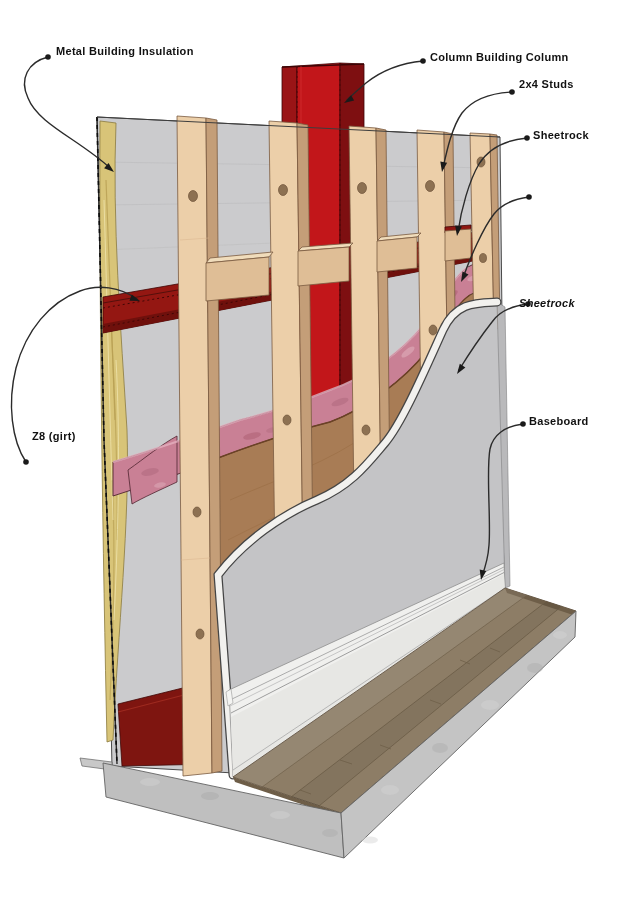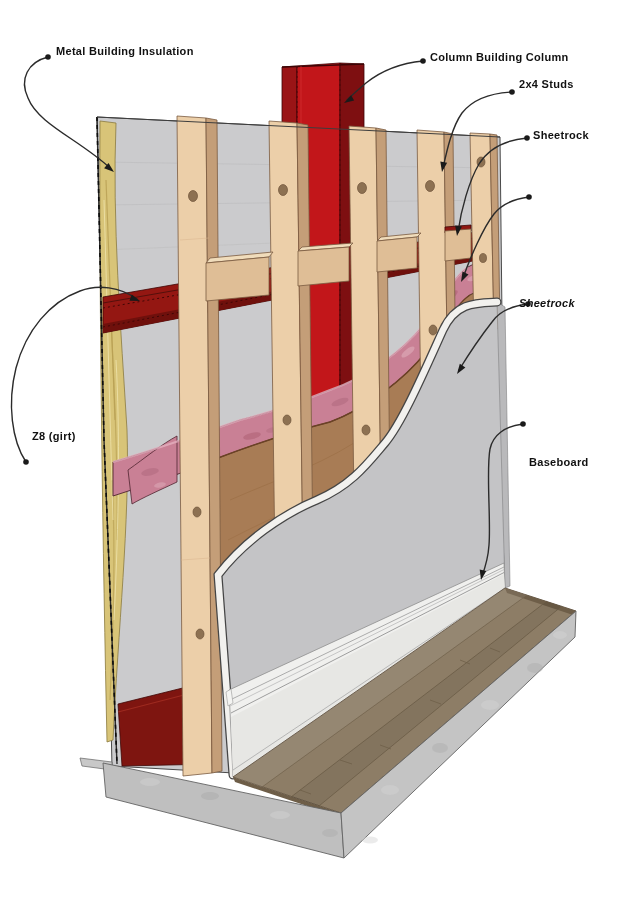--- a/index.html
+++ b/index.html
@@ -228,15 +228,15 @@
     <polygon points="481,580 479.7,569.5 486.3,570.9"></polygon>
     <polygon points="140,301 129.4,300.8 131.8,294.4"></polygon>
   </g>
 </svg>
 
   <div class="lbl" style="left:56px;top:45px;">Metal Building Insulation</div>
   <div class="lbl" style="left:430px;top:51px;">Column Building Column</div>
   <div class="lbl" style="left:519px;top:78px;">2x4 Studs</div>
   <div class="lbl" style="left:533px;top:129px;">Sheetrock</div>
   <div class="lbl" style="left:519px;top:297px;font-style:italic;">Sheetrock</div>
-  <div class="lbl" style="left:529px;top:415px;margin-top:41px;">Baseboard</div>
+  <div class="lbl" style="left:529px;top:415px;">Baseboard</div>
   <div class="lbl" style="left:32px;top:430px;">Z8 (girt)</div>
 </div>
 
 </body></html>

